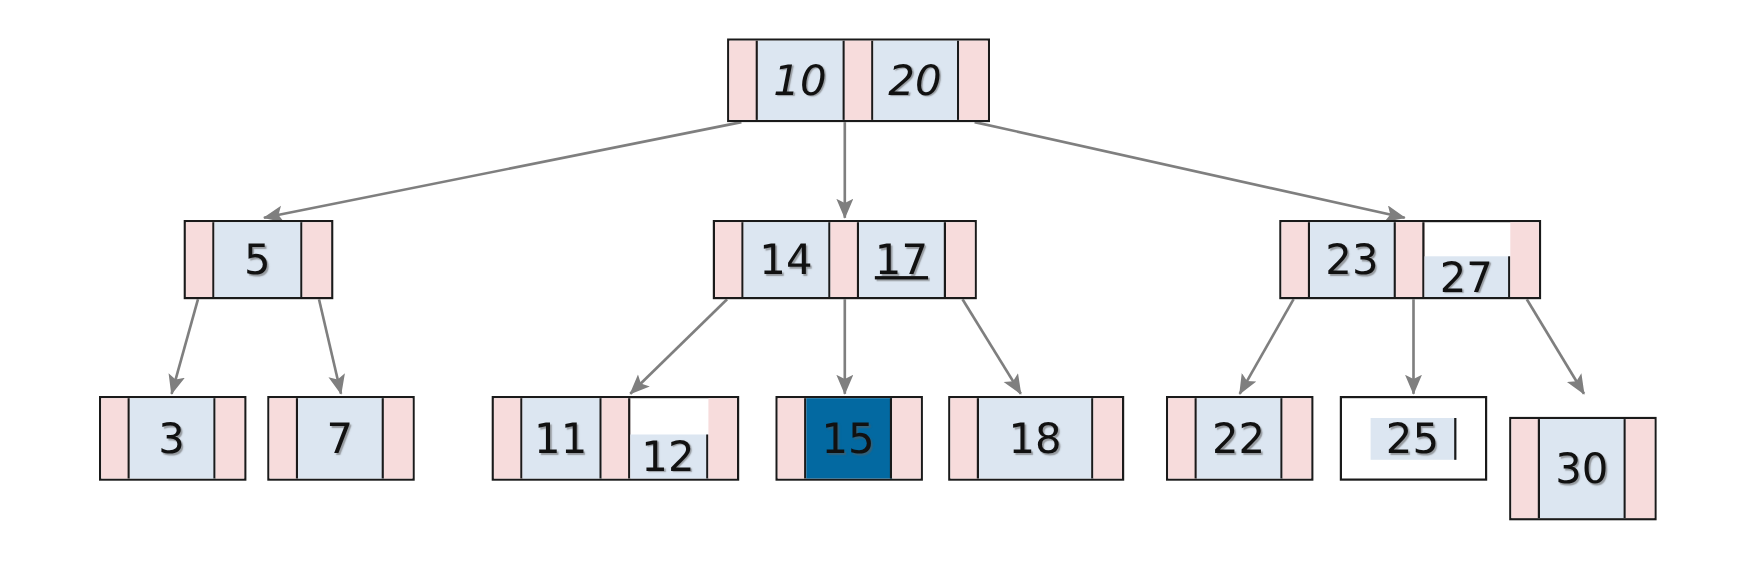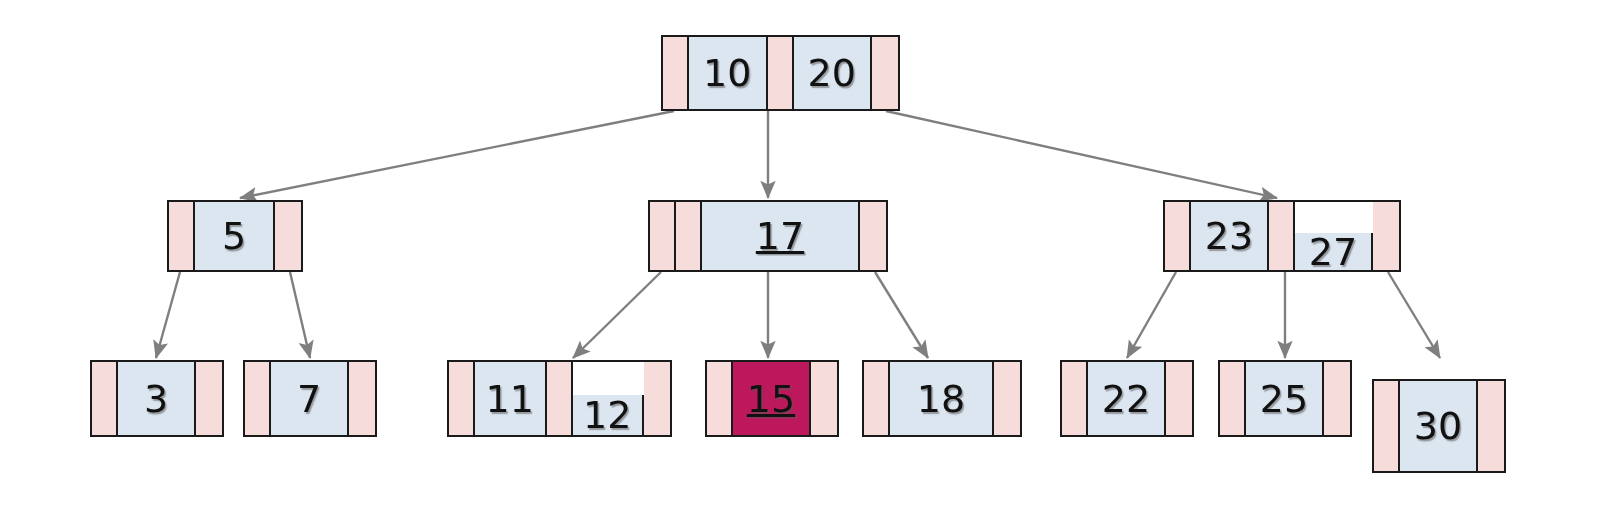--- a/index.html
+++ b/index.html
@@ -73,34 +73,35 @@
         <line x1="661" y1="272" x2="573" y2="358" stroke="#7f7f7f" stroke-width="2.4" marker-end="url(#arrowhead)"></line>
         <line x1="768" y1="272" x2="768" y2="358" stroke="#7f7f7f" stroke-width="2.4" marker-end="url(#arrowhead)"></line>
         <line x1="875" y1="272" x2="928" y2="358" stroke="#7f7f7f" stroke-width="2.4" marker-end="url(#arrowhead)"></line>
         <line x1="1176" y1="272" x2="1127" y2="358" stroke="#7f7f7f" stroke-width="2.4" marker-end="url(#arrowhead)"></line>
         <line x1="1285" y1="272" x2="1285" y2="358" stroke="#7f7f7f" stroke-width="2.4" marker-end="url(#arrowhead)"></line>
         <line x1="1388" y1="272" x2="1440" y2="358" stroke="#7f7f7f" stroke-width="2.4" marker-end="url(#arrowhead)"></line>
       </g>
   </svg>
 
   <div id="nodes-group">
-      <div class="btree-node" style="left: 661px; top: 35px; width: 239px; height: 76px; border-color: rgb(26, 26, 26);">
+      <div class="btree-node" style="left: 661px; top: 35px; width: 239px; height: 76px; border-color: rgb(26, 26, 26); font-style: italic;">
         <div class="cell cell-ptr" style="flex: 0 0 26px; background: rgb(247, 220, 220); border-right-color: rgb(26, 26, 26);"></div>
         <div class="cell cell-key" style="flex: 1 1 82px; background: rgb(220, 230, 241); border-right-color: rgb(26, 26, 26);">10</div>
         <div class="cell cell-ptr" style="flex: 0 0 26px; background: rgb(247, 220, 220); border-right-color: rgb(26, 26, 26);"></div>
         <div class="cell cell-key" style="flex: 1 1 82px; background: rgb(220, 230, 241); border-right-color: rgb(26, 26, 26);">20</div>
         <div class="cell cell-ptr" style="flex: 0 0 26px; background: rgb(247, 220, 220); border-right-color: rgb(26, 26, 26);"></div>
       </div>
       <div class="btree-node" style="left: 167px; top: 200px; width: 136px; height: 72px; border-color: rgb(26, 26, 26);">
         <div class="cell cell-ptr" style="flex: 0 0 26px; background: rgb(247, 220, 220); border-right-color: rgb(26, 26, 26);"></div>
         <div class="cell cell-key" style="flex: 1 1 79px; background: rgb(220, 230, 241); border-right-color: rgb(26, 26, 26);">5</div>
         <div class="cell cell-ptr" style="flex: 0 0 26px; background: rgb(247, 220, 220); border-right-color: rgb(26, 26, 26);"></div>
       </div>
       <div class="btree-node" style="left: 648px; top: 200px; width: 240px; height: 72px; border-color: rgb(26, 26, 26);">
         <div class="cell cell-ptr" style="flex: 0 0 26px; background: rgb(247, 220, 220); border-right-color: rgb(26, 26, 26);"></div>
+        <div class="cell cell-key" style="flex: 1 1 83px; background: rgb(220, 230, 241); border-right-color: rgb(26, 26, 26);">14</div>
         <div class="cell cell-ptr" style="flex: 0 0 26px; background: rgb(247, 220, 220); border-right-color: rgb(26, 26, 26);"></div>
         <div class="cell cell-key" style="flex: 1 1 83px; background: rgb(220, 230, 241); border-right-color: rgb(26, 26, 26); text-decoration: underline;">17</div>
         <div class="cell cell-ptr" style="flex: 0 0 26px; background: rgb(247, 220, 220); border-right-color: rgb(26, 26, 26);"></div>
       </div>
       <div class="btree-node" style="left: 1163px; top: 200px; width: 238px; height: 72px; border-color: rgb(26, 26, 26);">
         <div class="cell cell-ptr" style="flex: 0 0 26px; background: rgb(247, 220, 220); border-right-color: rgb(26, 26, 26);"></div>
         <div class="cell cell-key" style="flex: 1 1 82px; background: rgb(220, 230, 241); border-right-color: rgb(26, 26, 26);">23</div>
         <div class="cell cell-ptr" style="flex: 0 0 26px; background: rgb(247, 220, 220); border-right-color: rgb(26, 26, 26);"></div>
         <div class="cell cell-key" style="flex: 1 1 82px; background: rgb(220, 230, 241); border-right-color: rgb(26, 26, 26); margin-top: 31px;">27</div>
         <div class="cell cell-ptr" style="flex: 0 0 26px; background: rgb(247, 220, 220); border-right-color: rgb(26, 26, 26);"></div>
@@ -117,34 +118,34 @@
       </div>
       <div class="btree-node" style="left: 447px; top: 360px; width: 225px; height: 77px; border-color: rgb(26, 26, 26);">
         <div class="cell cell-ptr" style="flex: 0 0 26px; background: rgb(247, 220, 220); border-right-color: rgb(26, 26, 26);"></div>
         <div class="cell cell-key" style="flex: 1 1 74px; background: rgb(220, 230, 241); border-right-color: rgb(26, 26, 26);">11</div>
         <div class="cell cell-ptr" style="flex: 0 0 26px; background: rgb(247, 220, 220); border-right-color: rgb(26, 26, 26);"></div>
         <div class="cell cell-key" style="flex: 1 1 74px; background: rgb(220, 230, 241); border-right-color: rgb(26, 26, 26); margin-top: 33px;">12</div>
         <div class="cell cell-ptr" style="flex: 0 0 26px; background: rgb(247, 220, 220); border-right-color: rgb(26, 26, 26);"></div>
       </div>
       <div class="btree-node" style="left: 705px; top: 360px; width: 134px; height: 77px; border-color: rgb(26, 26, 26);">
         <div class="cell cell-ptr" style="flex: 0 0 26px; background: rgb(247, 220, 220); border-right-color: rgb(26, 26, 26);"></div>
-        <div class="cell cell-key" style="flex: 1 1 77px; background: #be185d; border-right-color: rgb(26, 26, 26); text-decoration: underline;">15</div>
+        <div class="cell cell-key" style="flex: 1 1 77px; background: #0369a1; border-right-color: rgb(26, 26, 26);">15</div>
         <div class="cell cell-ptr" style="flex: 0 0 26px; background: rgb(247, 220, 220); border-right-color: rgb(26, 26, 26);"></div>
       </div>
       <div class="btree-node" style="left: 862px; top: 360px; width: 160px; height: 77px; border-color: rgb(26, 26, 26);">
         <div class="cell cell-ptr" style="flex: 0 0 26px; background: rgb(247, 220, 220); border-right-color: rgb(26, 26, 26);"></div>
         <div class="cell cell-key" style="flex: 1 1 77px; background: rgb(220, 230, 241); border-right-color: rgb(26, 26, 26);">18</div>
         <div class="cell cell-ptr" style="flex: 0 0 26px; background: rgb(247, 220, 220); border-right-color: rgb(26, 26, 26);"></div>
       </div>
       <div class="btree-node" style="left: 1060px; top: 360px; width: 134px; height: 77px; border-color: rgb(26, 26, 26);">
         <div class="cell cell-ptr" style="flex: 0 0 26px; background: rgb(247, 220, 220); border-right-color: rgb(26, 26, 26);"></div>
         <div class="cell cell-key" style="flex: 1 1 77px; background: rgb(220, 230, 241); border-right-color: rgb(26, 26, 26);">22</div>
         <div class="cell cell-ptr" style="flex: 0 0 26px; background: rgb(247, 220, 220); border-right-color: rgb(26, 26, 26);"></div>
       </div>
-      <div class="btree-node" style="left: 1218px; top: 360px; width: 134px; height: 77px; border-color: rgb(26, 26, 26);">
+      <div class="btree-node" style="left: 1218px; top: 360px; width: 134px; height: 77px; border-color: rgb(26, 26, 26); align-items: center;">
         <div class="cell cell-ptr" style="flex: 0 0 26px; background: rgb(247, 220, 220); border-right-color: rgb(26, 26, 26);"></div>
         <div class="cell cell-key" style="flex: 1 1 77px; background: rgb(220, 230, 241); border-right-color: rgb(26, 26, 26);">25</div>
         <div class="cell cell-ptr" style="flex: 0 0 26px; background: rgb(247, 220, 220); border-right-color: rgb(26, 26, 26);"></div>
       </div>
       <div class="btree-node" style="left: 1372px; top: 379px; width: 134px; height: 94px; border-color: rgb(26, 26, 26);">
         <div class="cell cell-ptr" style="flex: 0 0 26px; background: rgb(247, 220, 220); border-right-color: rgb(26, 26, 26);"></div>
         <div class="cell cell-key" style="flex: 1 1 77px; background: rgb(220, 230, 241); border-right-color: rgb(26, 26, 26);">30</div>
         <div class="cell cell-ptr" style="flex: 0 0 26px; background: rgb(247, 220, 220); border-right-color: rgb(26, 26, 26);"></div>
       </div>
     </div>

